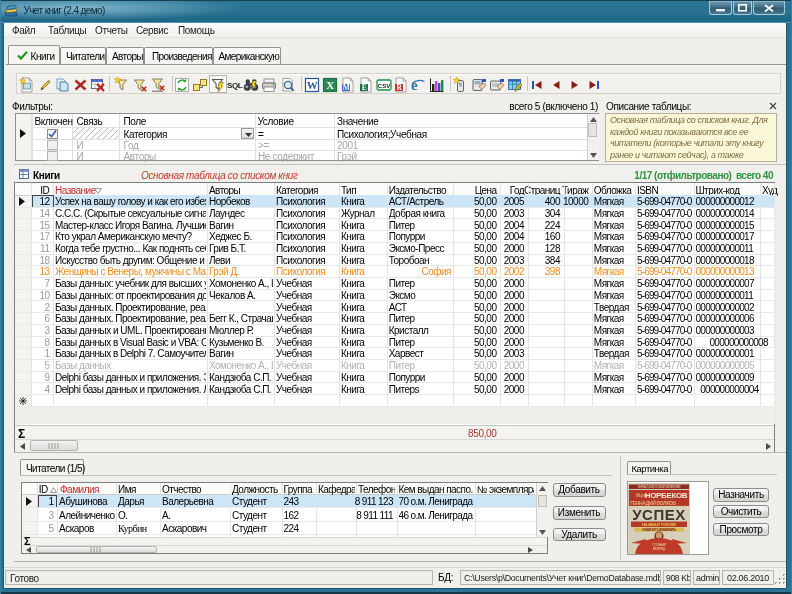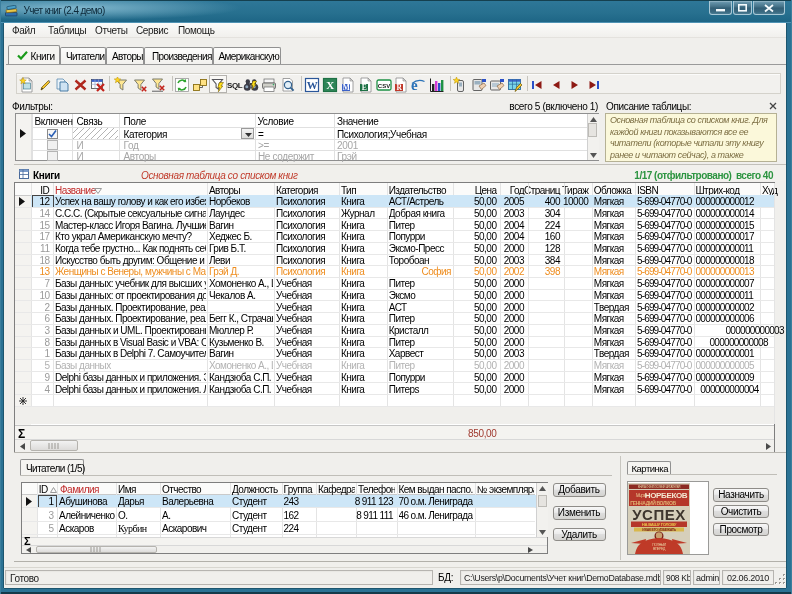--- a/index.html
+++ b/index.html
@@ -479,21 +479,21 @@
 <div class="a" style="right:742.5px;top:325.02000000000004px;height:11px;text-align:right;letter-spacing:-0.5px;color:#9a9a9a;line-height:11.5px;white-space:nowrap;">3</div>
 <div class="a nw" style="left:55px;top:325.02000000000004px;width:150.5px;height:11px;text-align:left;letter-spacing:-0.5px;color:#000;line-height:11.5px;">Базы данных и UML. Проектирование</div>
 <div class="a nw" style="left:209px;top:325.02000000000004px;width:63.5px;height:11px;text-align:left;letter-spacing:-0.5px;color:#000;line-height:11.5px;">Мюллер Р.</div>
 <div class="a nw" style="left:276px;top:325.02000000000004px;width:61.5px;height:11px;text-align:left;letter-spacing:-0.5px;color:#000;line-height:11.5px;">Учебная</div>
 <div class="a nw" style="left:341px;top:325.02000000000004px;width:44.19999999999999px;height:11px;text-align:left;letter-spacing:-0.5px;color:#000;line-height:11.5px;">Книга</div>
 <div class="a nw" style="left:388.7px;top:325.02000000000004px;width:62.30000000000001px;height:11px;text-align:left;letter-spacing:-0.5px;color:#000;line-height:11.5px;">Кристалл</div>
 <div class="a" style="right:295.5px;top:325.02000000000004px;height:11px;text-align:right;letter-spacing:-0.5px;color:#000;line-height:11.5px;white-space:nowrap;">50,00</div>
 <div class="a" style="right:268.0px;top:325.02000000000004px;height:11px;text-align:right;letter-spacing:-0.5px;color:#000;line-height:11.5px;white-space:nowrap;">2000</div>
 <div class="a nw" style="left:593.8px;top:325.02000000000004px;width:39.700000000000045px;height:11px;text-align:left;letter-spacing:-0.5px;color:#000;line-height:11.5px;">Мягкая</div>
 <div class="a nw" style="left:637px;top:325.02000000000004px;width:55.0px;height:11px;text-align:left;letter-spacing:-0.85px;color:#000;line-height:11.5px;">5-699-04770-0</div>
-<div class="a nw" style="left:695.5px;top:325.02000000000004px;width:63.0px;height:11px;text-align:left;letter-spacing:-0.7px;color:#000;line-height:11.5px;margin-left:30px;">000000000003</div>
+<div class="a nw" style="left:695.5px;top:325.02000000000004px;width:63.0px;height:11px;text-align:left;letter-spacing:-0.7px;color:#000;line-height:11.5px;">000000000003</div>
 <div class="a" style="left:15px;top:347.26000000000005px;width:759px;height:1px;background:#e8e8e8;"></div>
 <div class="a" style="right:742.5px;top:336.74px;height:11px;text-align:right;letter-spacing:-0.5px;color:#9a9a9a;line-height:11.5px;white-space:nowrap;">8</div>
 <div class="a nw" style="left:55px;top:336.74px;width:150.5px;height:11px;text-align:left;letter-spacing:-0.5px;color:#000;line-height:11.5px;">Базы данных в Visual Basic и VBA: Сам</div>
 <div class="a nw" style="left:209px;top:336.74px;width:63.5px;height:11px;text-align:left;letter-spacing:-0.5px;color:#000;line-height:11.5px;">Кузьменко В.</div>
 <div class="a nw" style="left:276px;top:336.74px;width:61.5px;height:11px;text-align:left;letter-spacing:-0.5px;color:#000;line-height:11.5px;">Учебная</div>
 <div class="a nw" style="left:341px;top:336.74px;width:44.19999999999999px;height:11px;text-align:left;letter-spacing:-0.5px;color:#000;line-height:11.5px;">Книга</div>
 <div class="a nw" style="left:388.7px;top:336.74px;width:62.30000000000001px;height:11px;text-align:left;letter-spacing:-0.5px;color:#000;line-height:11.5px;">Питер</div>
 <div class="a" style="right:295.5px;top:336.74px;height:11px;text-align:right;letter-spacing:-0.5px;color:#000;line-height:11.5px;white-space:nowrap;">50,00</div>
 <div class="a" style="right:268.0px;top:336.74px;height:11px;text-align:right;letter-spacing:-0.5px;color:#000;line-height:11.5px;white-space:nowrap;">2000</div>
 <div class="a nw" style="left:593.8px;top:336.74px;width:39.700000000000045px;height:11px;text-align:left;letter-spacing:-0.5px;color:#000;line-height:11.5px;">Мягкая</div>

